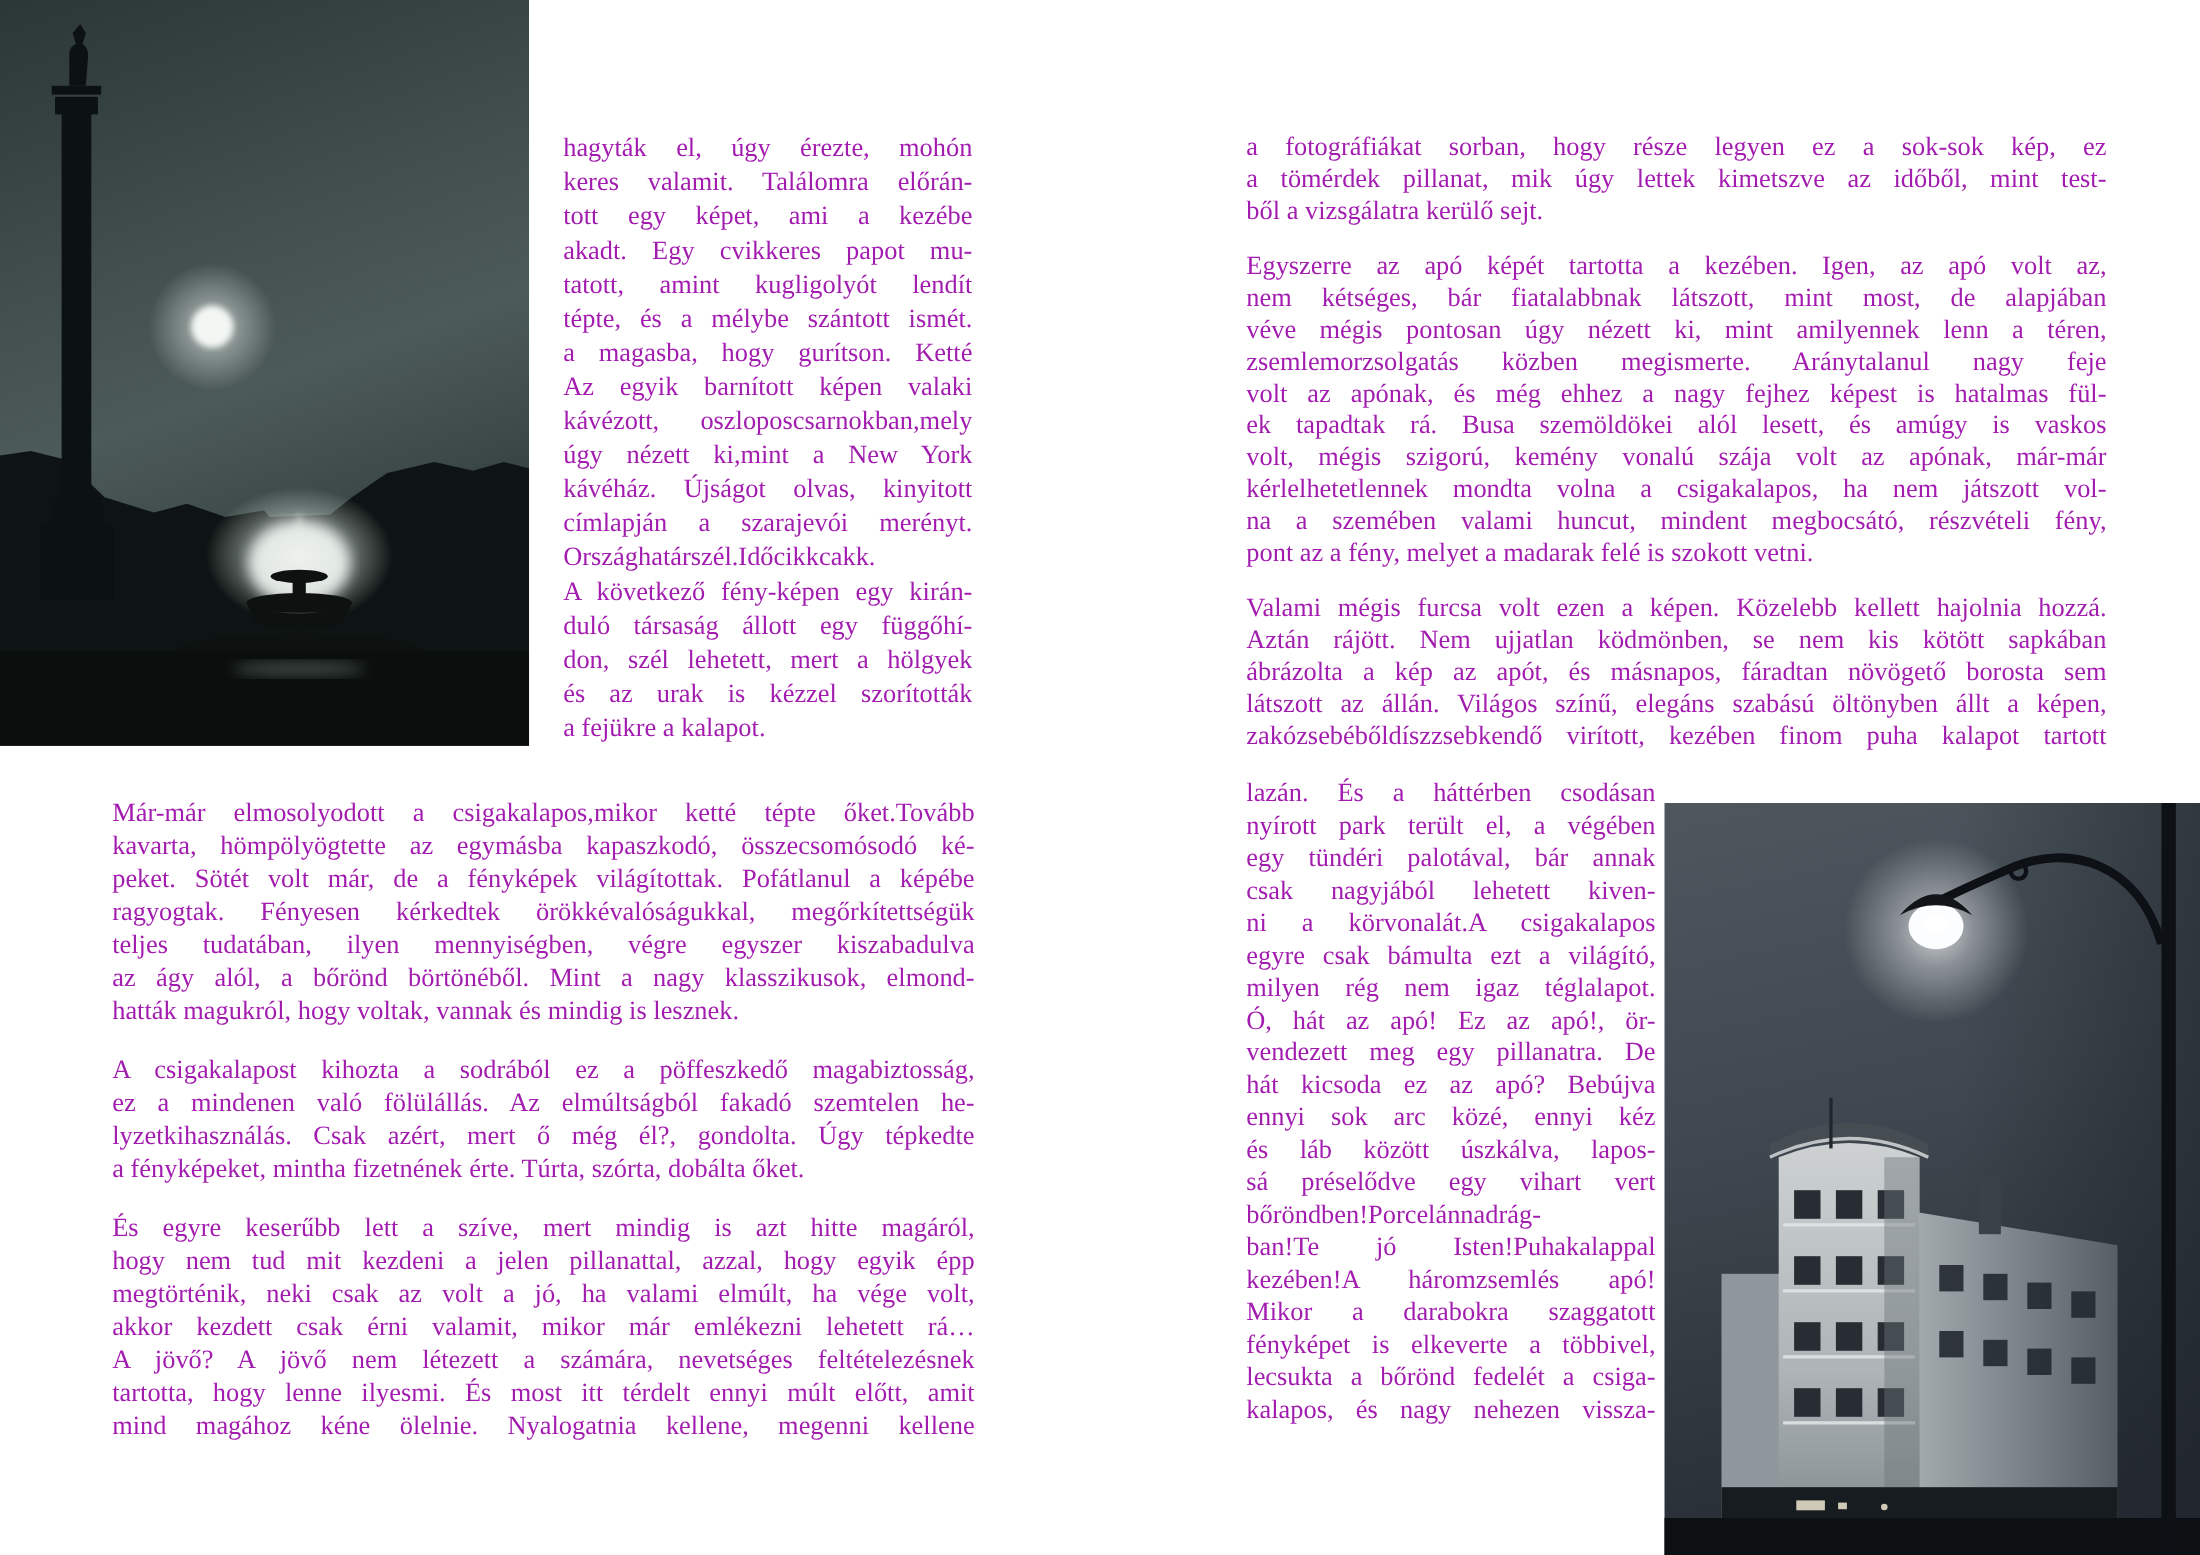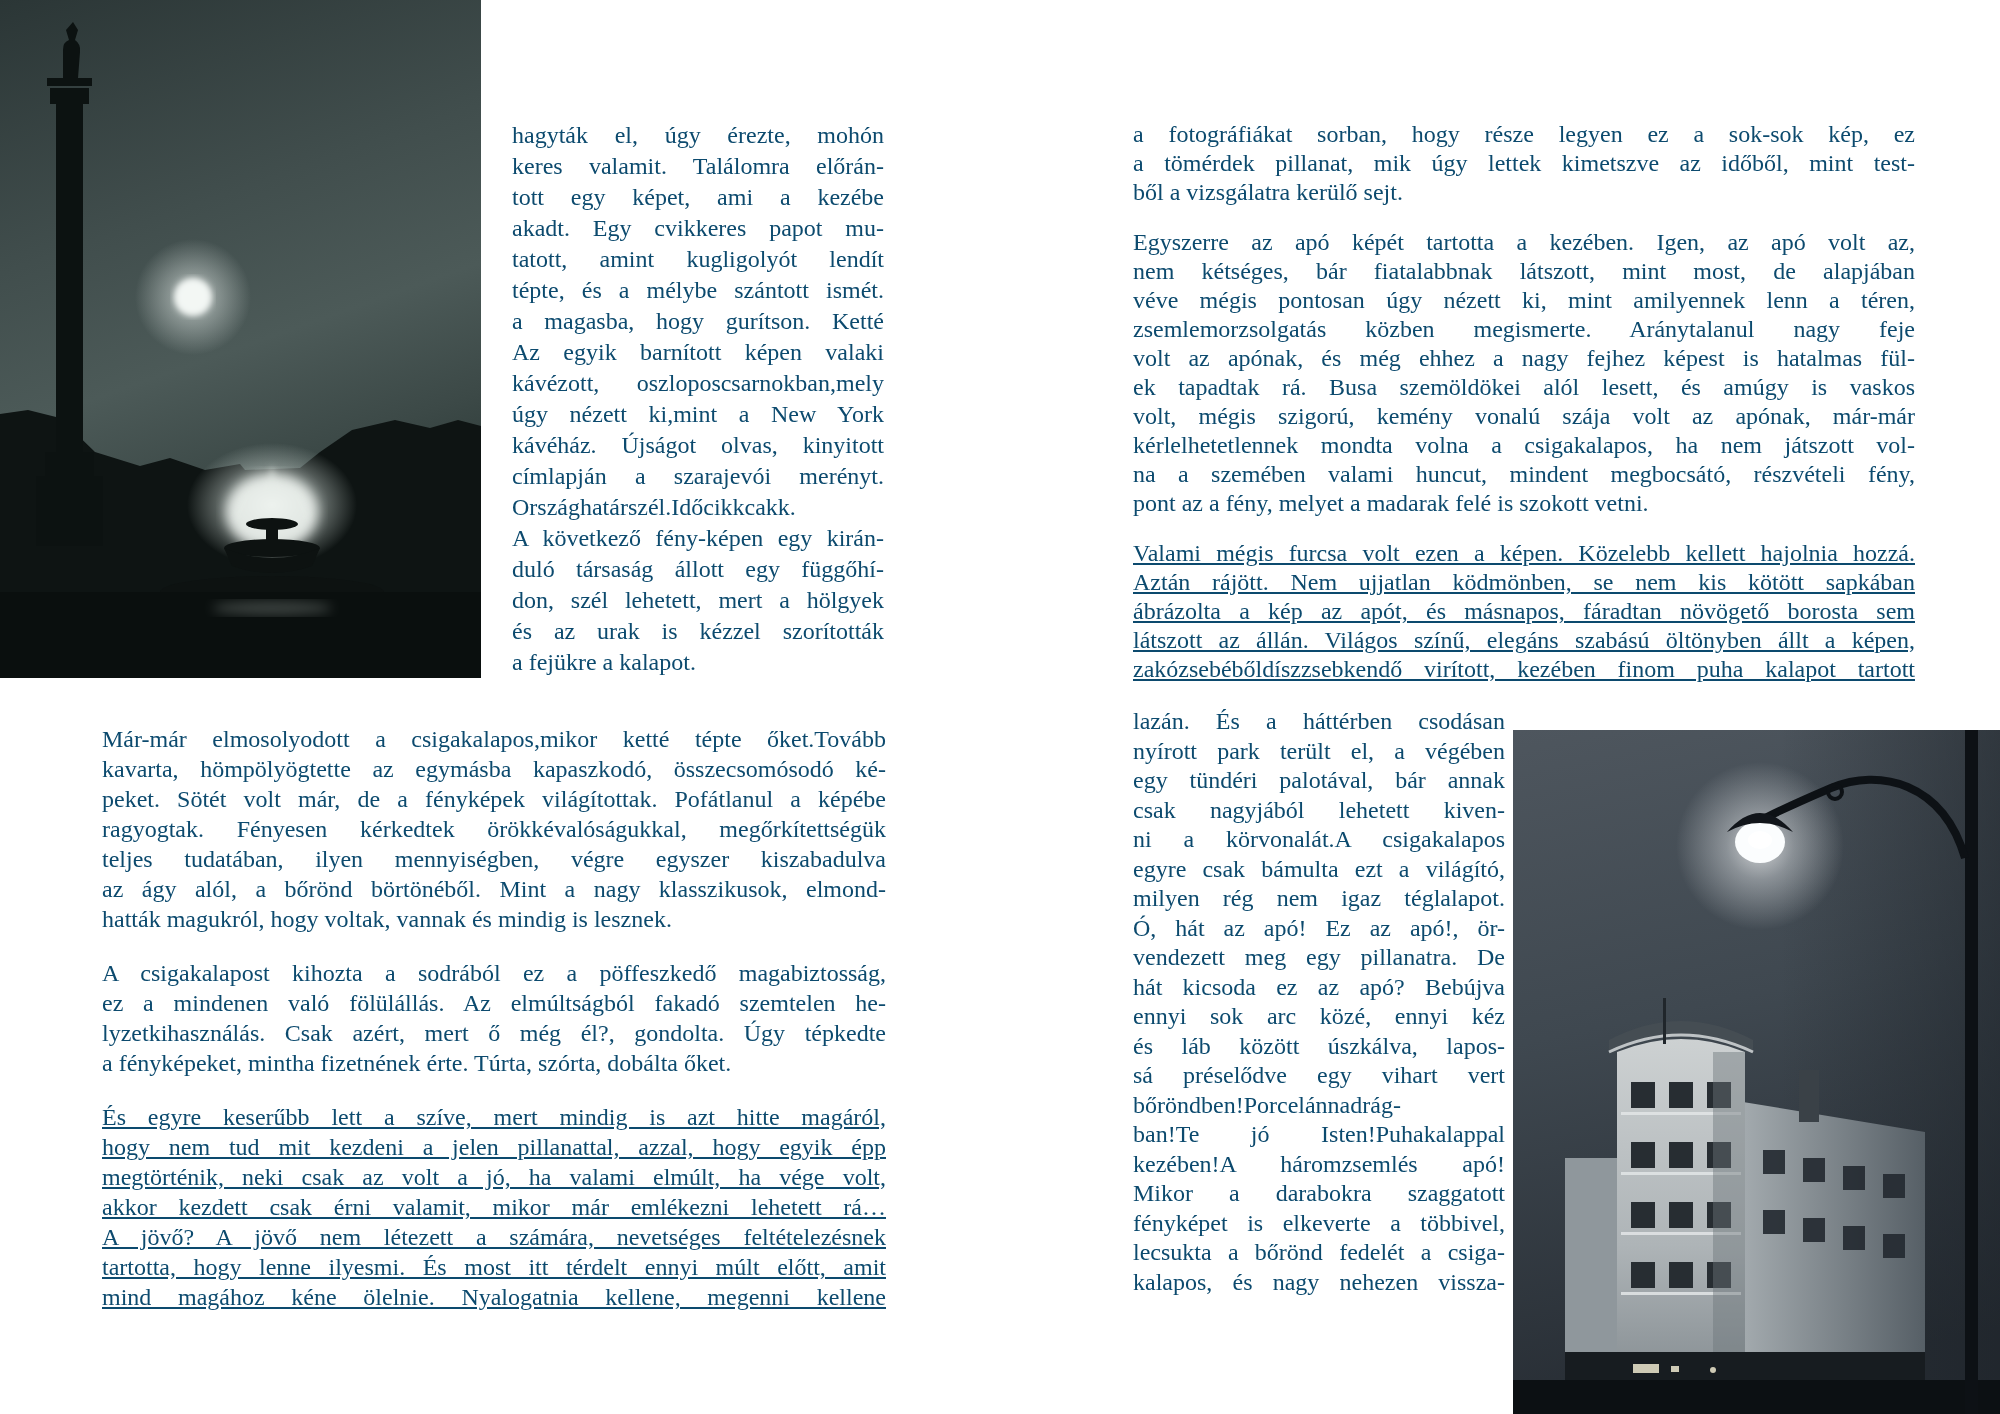--- a/index.html
+++ b/index.html
@@ -1,32 +1,32 @@
 <!DOCTYPE html>
 <html><head>
 <meta charset="utf-8">
 <style>
   html,body{margin:0;padding:0;background:#e8e8e8;}
   .spread{
     position:relative;width:2000px;height:1414px;background:#ffffff;
-    font-family:"Liberation Serif","DejaVu Serif",serif;color:#0c4a6e;overflow:hidden;
+    font-family:"Liberation Serif","DejaVu Serif",serif;color:#a21caf;overflow:hidden;
   }
   .photo{position:absolute;margin:0;padding:0;line-height:0;}
   .photo-left{left:0;top:0;width:481px;height:678px;}
   .photo-right{left:1513px;top:730px;width:487px;height:684px;}
   .textblock{position:absolute;font-size:24px;}
   .line{text-align:justify;text-align-last:justify;white-space:normal;overflow:hidden;}
   .line.flush{text-align-last:left;}
   .col-a{left:512px;top:120px;width:372px;line-height:31px;}
   .block-b{left:102px;top:724px;width:784px;line-height:30px;}
   .block-c{left:1133px;top:120px;width:782px;line-height:29px;}
   .col-d{left:1133px;top:707px;width:372px;line-height:29.5px;}
   .para{margin:0 0 21px 0;}
   .block-b .para{margin-bottom:24px;}
-  .para:last-child{margin-bottom:0;text-decoration:underline;}
+  .para:last-child{margin-bottom:0;}
 </style>
 </head>
 <body>
 
 <div class="spread">
 
   <div>
 
     <figure class="photo photo-left" role="img" aria-label="Night photograph: tall monument column at left, glowing moon, illuminated fountain spray over dark tree silhouettes">
       <svg width="481" height="678" viewBox="0 0 481 678">

